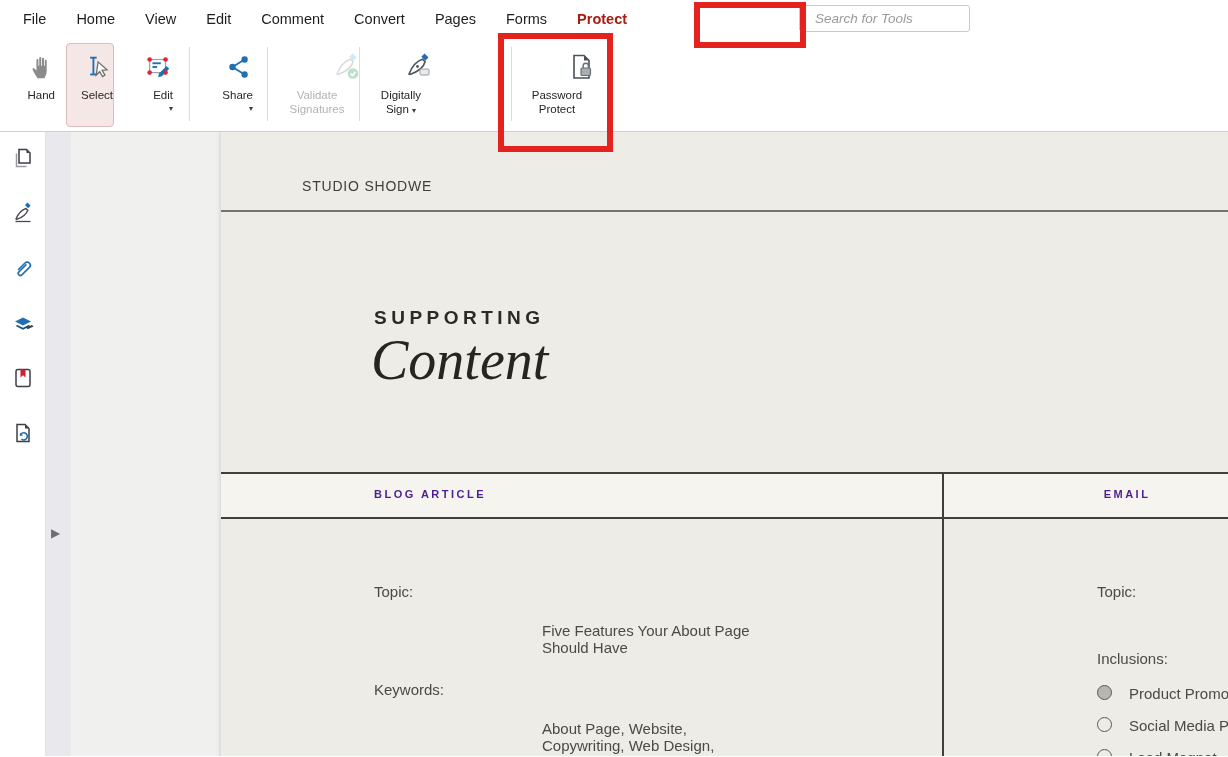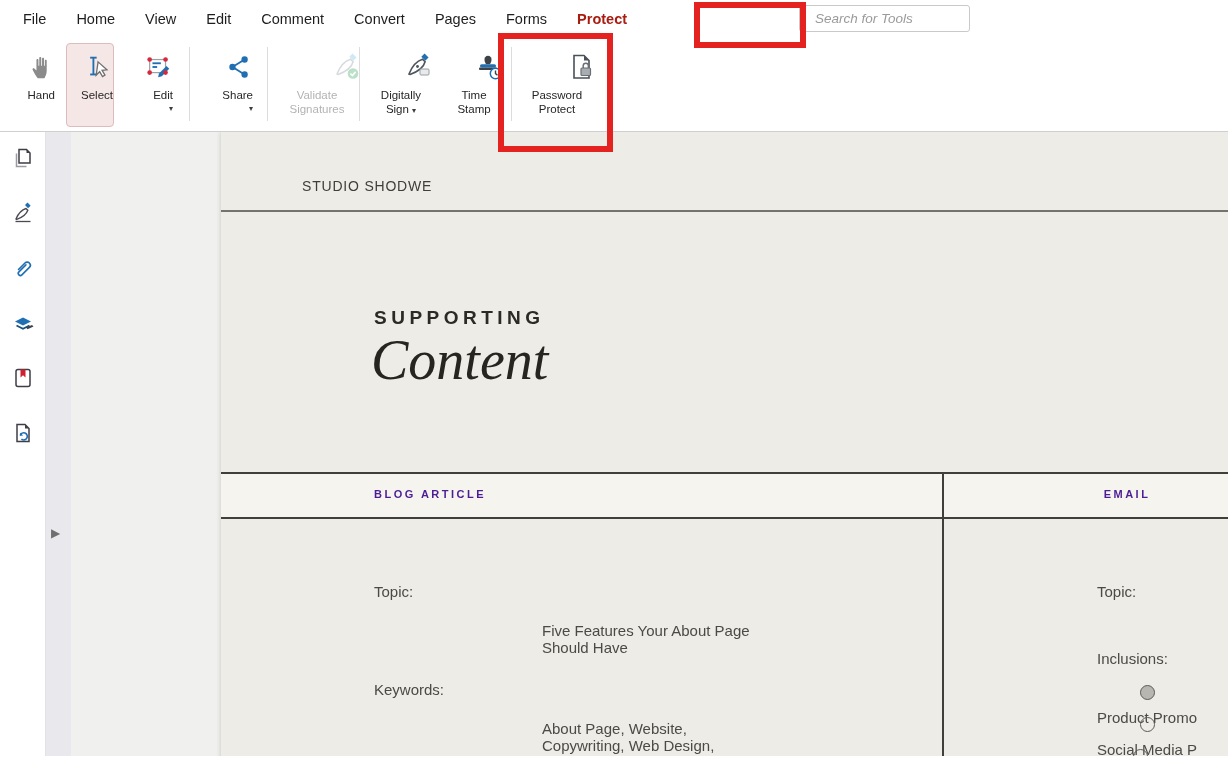--- a/index.html
+++ b/index.html
@@ -41,21 +41,21 @@
   .brand { position:absolute; left:81px; top:46px; font-size:14px; letter-spacing:.8px; color:#3f3e38; }
   .rule { position:absolute; left:0; width:100%; height:2px; background:#74736d; }
   .rule.dark { background:#403f39; }
   .eyebrow { position:absolute; left:153px; top:175px; font-size:19px; font-weight:bold; letter-spacing:4.5px; color:#2b2a25; }
   .doc-title { position:absolute; left:150px; top:196px; font-family:"Liberation Serif","DejaVu Serif",serif; font-style:italic; font-size:56px; color:#26251f; }
   .thead-band { position:absolute; left:0; top:342px; width:100%; height:43px; background:#f5f4ee; }
   .th-label { position:absolute; top:356px; font-size:11px; font-weight:bold; letter-spacing:2.5px; color:#4c1d95; }
   .vdiv { position:absolute; left:721px; top:342px; width:2px; height:418px; background:#403f39; }
   .fld-label { position:absolute; font-size:15px; color:#4b4a44; }
   .fld-value { position:absolute; font-size:15px; color:#4b4a44; line-height:17px;margin-top:40px; }
-  .radio-row { position:absolute; display:flex; align-items:center; gap:9px;flex-direction:column; }
+  .radio-row { position:absolute; display:flex; align-items:flex-start; gap:17px; }
   .radio { width:15px; height:15px; border-radius:50%; border:1.6px solid #5b5a54; background:transparent; flex:none; }
   .radio.filled { background:#b7b6b0; }
   .radio-label { font-size:15px; color:#4b4a44; white-space:nowrap; }
 
   
   .annot { position:absolute; border:6px solid #e42320; z-index:50; pointer-events:none; }
   .annot.protect { left:694px; top:2px; width:112px; height:46px; }
   .annot.pwd { left:498px; top:33px; width:115px; height:119px; }
 </style>
 </head>
@@ -160,32 +160,20 @@
       <svg width="30" height="30" viewBox="0 0 30 30">
         <path d="M6 22 C10 12 15 8.5 19.5 7.2 l2.6 2.6 C21 14 17 19 7 22.5z" fill="none" stroke="#4e555d" stroke-width="1.6"></path>
         <circle cx="14.5" cy="14.5" r="1.4" fill="#4e555d"></circle>
         <rect x="19.2" y="2.8" width="5.6" height="4.6" transform="rotate(45 22 5)" fill="#1f6fb2"></rect>
         <rect x="17" y="17" width="9" height="6" rx="1" fill="#e8eaec" stroke="#9aa0a6"></rect>
       </svg>
     </div>
     <div class="tlabel"><span>Digitally Sign</span> <span class="caret inline">▾</span></div>
   </div>
 
-  <div class="tbtn" style="left:444px;width:60px;">
-    <div class="ticon">
-      <svg width="30" height="30" viewBox="0 0 30 30">
-        <path d="M12.2 5.2 a3.6 3.6 0 0 1 5.6 0 c1.2 1.6.7 3.6 0 5.2 l-.8 1.8 h-4 l-.8-1.8 c-.7-1.6-1.2-3.6 0-5.2z" fill="#3c4248"></path>
-        <rect x="7" y="12.2" width="16" height="3.4" rx="1.6" fill="#1f6fb2"></rect>
-        <rect x="6" y="15.6" width="18" height="2.4" rx="1" fill="#3c4248"></rect>
-        <circle cx="22.5" cy="21.5" r="5.2" fill="#fff" stroke="#1f6fb2" stroke-width="1.5"></circle>
-        <path d="M22.5 18.6 v3 l2 1.6" stroke="#3c4248" stroke-width="1.4" fill="none"></path>
-      </svg>
-    </div>
-    <div class="tlabel">Time Stamp</div>
-  </div>
 
   <div class="tsep" style="left:511px;"></div>
 
   <div class="tbtn" style="left:517px;width:80px;">
     <div class="ticon">
       <svg width="30" height="30" viewBox="0 0 30 30">
         <path d="M8 3.5 h10 l5 5 V26 H8z" fill="none" stroke="#4a5058" stroke-width="1.6"></path>
         <path d="M18 3.5 v5 h5 z" fill="#4a5058"></path>
         <rect x="15" y="16" width="9.5" height="7.5" rx="1" fill="#a7adb3" stroke="#6a7076" stroke-width="1.2"></rect>
         <path d="M17.2 16 v-2.2 a2.6 2.6 0 0 1 5.2 0 V16" fill="none" stroke="#6a7076" stroke-width="1.5"></path>

